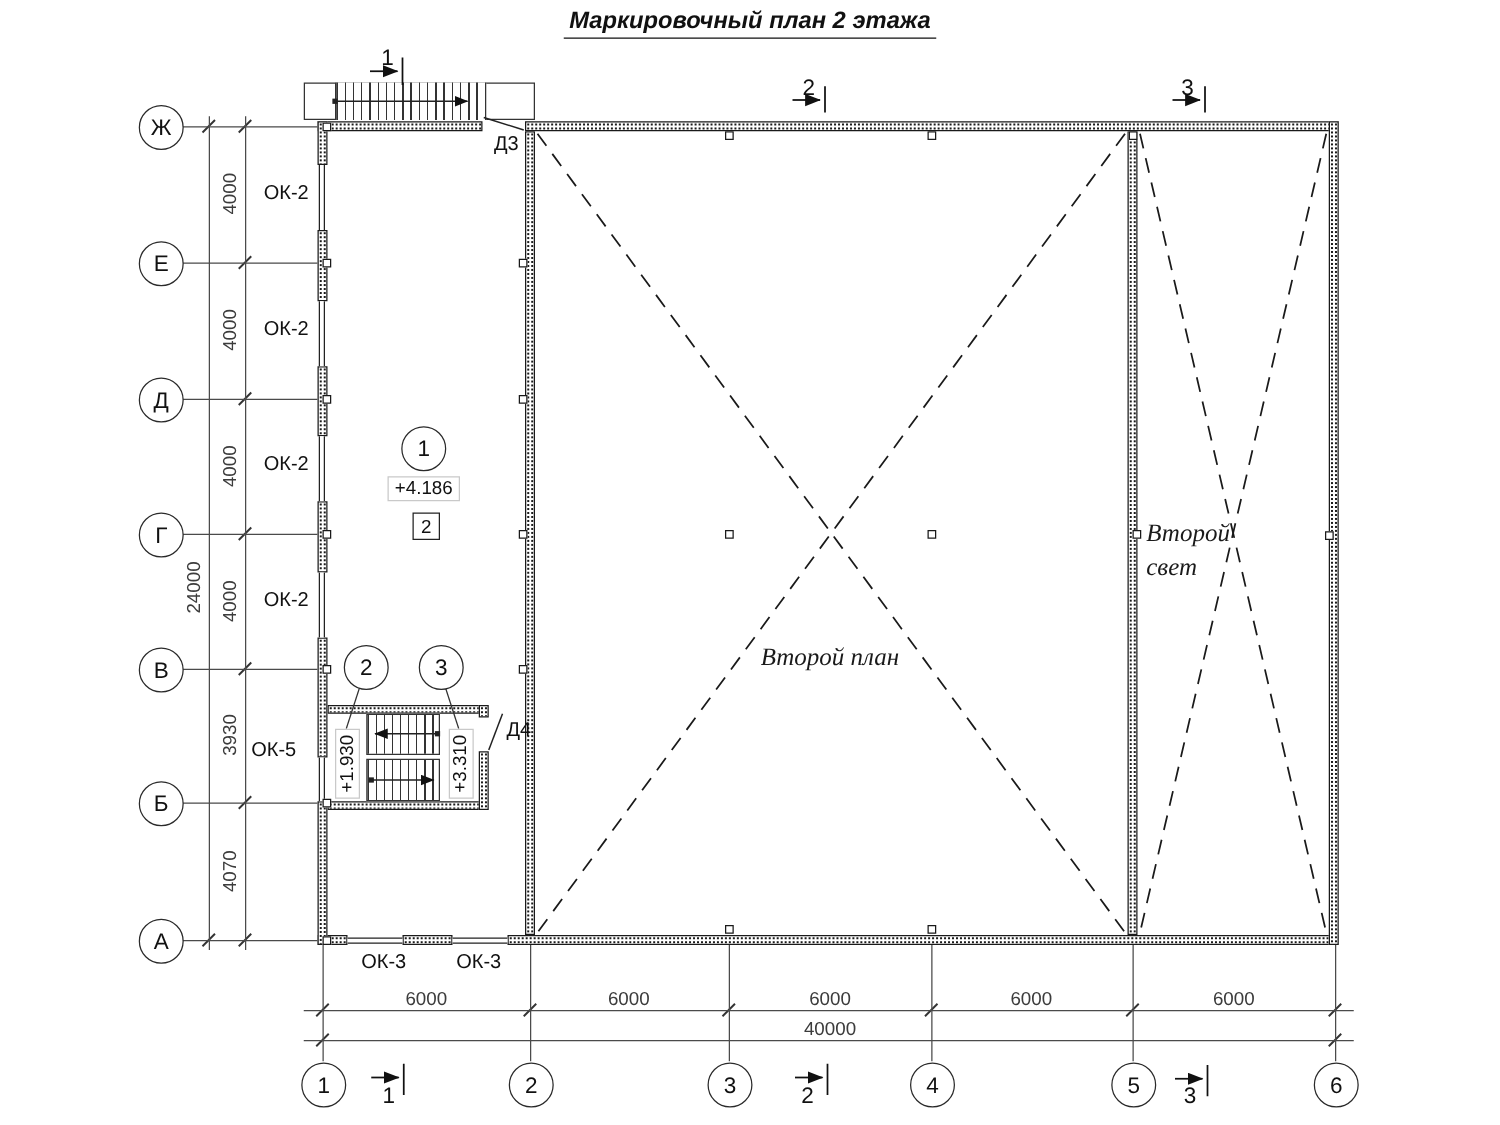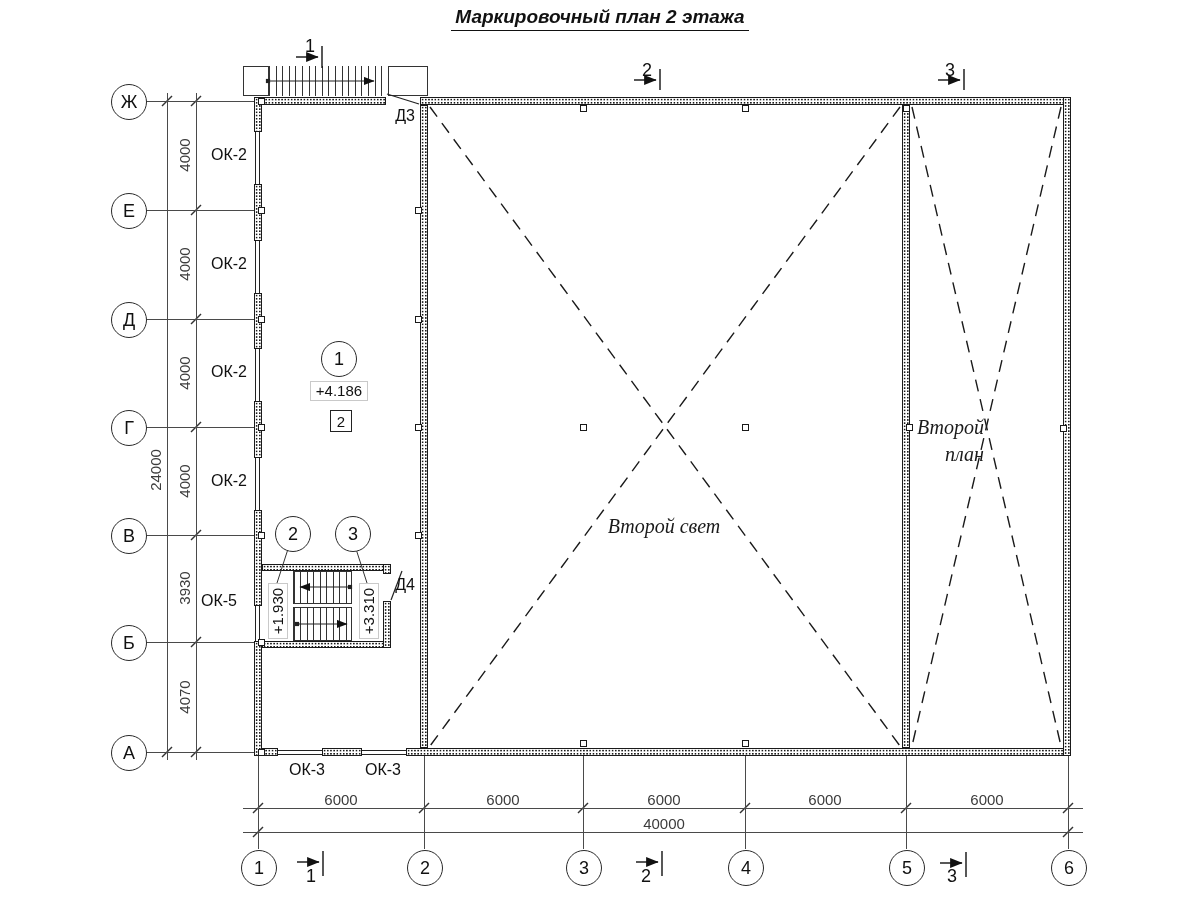--- a/index.html
+++ b/index.html
@@ -33,21 +33,21 @@
   .boxmark{position:absolute;width:20px;height:20px;border:1.3px solid #222;background:#fff;
        display:flex;align-items:center;justify-content:center;font-size:15px;}
   .outline{position:absolute;border:1px solid #333;box-sizing:border-box;background:#fff;}
   .treads{position:absolute;box-sizing:border-box;background-color:#fff;
        background-image:repeating-linear-gradient(90deg,#333 0 1px,transparent 1px 6.6px);
        border-left:1px solid #333;border-right:1px solid #333;}
   .flight{position:absolute;box-sizing:border-box;background-color:#fff;border:1px solid #333;
        background-image:repeating-linear-gradient(90deg,#333 0 1px,transparent 1px 6.5px);}
   .secnum{position:absolute;font-size:18px;color:#111;width:20px;text-align:center;}
   .serif-note{position:absolute;font-family:"Liberation Serif",serif;font-style:italic;
-       font-size:20px;color:#1a1a1a;text-align:right;}
+       font-size:20px;color:#1a1a1a;}
   svg.overlay{position:absolute;left:0;top:0;}
 </style>
 </head>
 <body>
 
 <div id="plan">
 
   <div class="title">
     <span>Маркировочный план 2 этажа</span>
   </div>
@@ -249,35 +249,35 @@
   <div class="secnum" style="left:942px;top:866px">3</div>
 
   <div class="lbl" style="left:203px;top:146px;width:52px">ОК-2</div>
   <div class="lbl" style="left:203px;top:255px;width:52px">ОК-2</div>
   <div class="lbl" style="left:203px;top:363px;width:52px">ОК-2</div>
   <div class="lbl" style="left:203px;top:472px;width:52px">ОК-2</div>
   <div class="lbl" style="left:193px;top:592px;width:52px">ОК-5</div>
   <div class="lbl" style="left:281px;top:761px;width:52px">ОК-3</div>
   <div class="lbl" style="left:357px;top:761px;width:52px">ОК-3</div>
   <div class="lbl" style="left:385px;top:107px;width:40px">Д3</div>
-  <div class="lbl" style="left:385px;top:576px;width:40px">Д4</div>
+  <div class="lbl" style="left:395px;top:576px;width:40px">Д4</div>
 
   <div class="circle" style="left:321px;top:341px">
       <span>1</span>
     </div>
   <div class="lvl" style="left:310px;top:381px;width:56px;height:18px">+4.186</div>
   <div class="boxmark" style="left:330px;top:410px">2</div>
   <div class="circle" style="left:275px;top:516px">
       <span>2</span>
     </div>
   <div class="circle" style="left:335px;top:516px">
       <span>3</span>
     </div>
   <div class="lvl lvl-rot" style="left:250px;top:601px;width:54px;height:18px">+1.930</div>
   <div class="lvl lvl-rot" style="left:341px;top:601px;width:54px;height:18px">+3.310</div>
 
-  <div class="serif-note" style="left:588px;top:515px;width:152px;text-align:center">Второй свет</div>
+  <div class="serif-note" style="left:588px;top:515px;width:152px;text-align:center">Второй план</div>
   <div class="serif-note" style="left:917px;top:414px;line-height:27px">
     <div>Второй</div>
-    <div>план</div>
+    <div>свет</div>
   </div>
 
 </div>
 
 </body></html>

